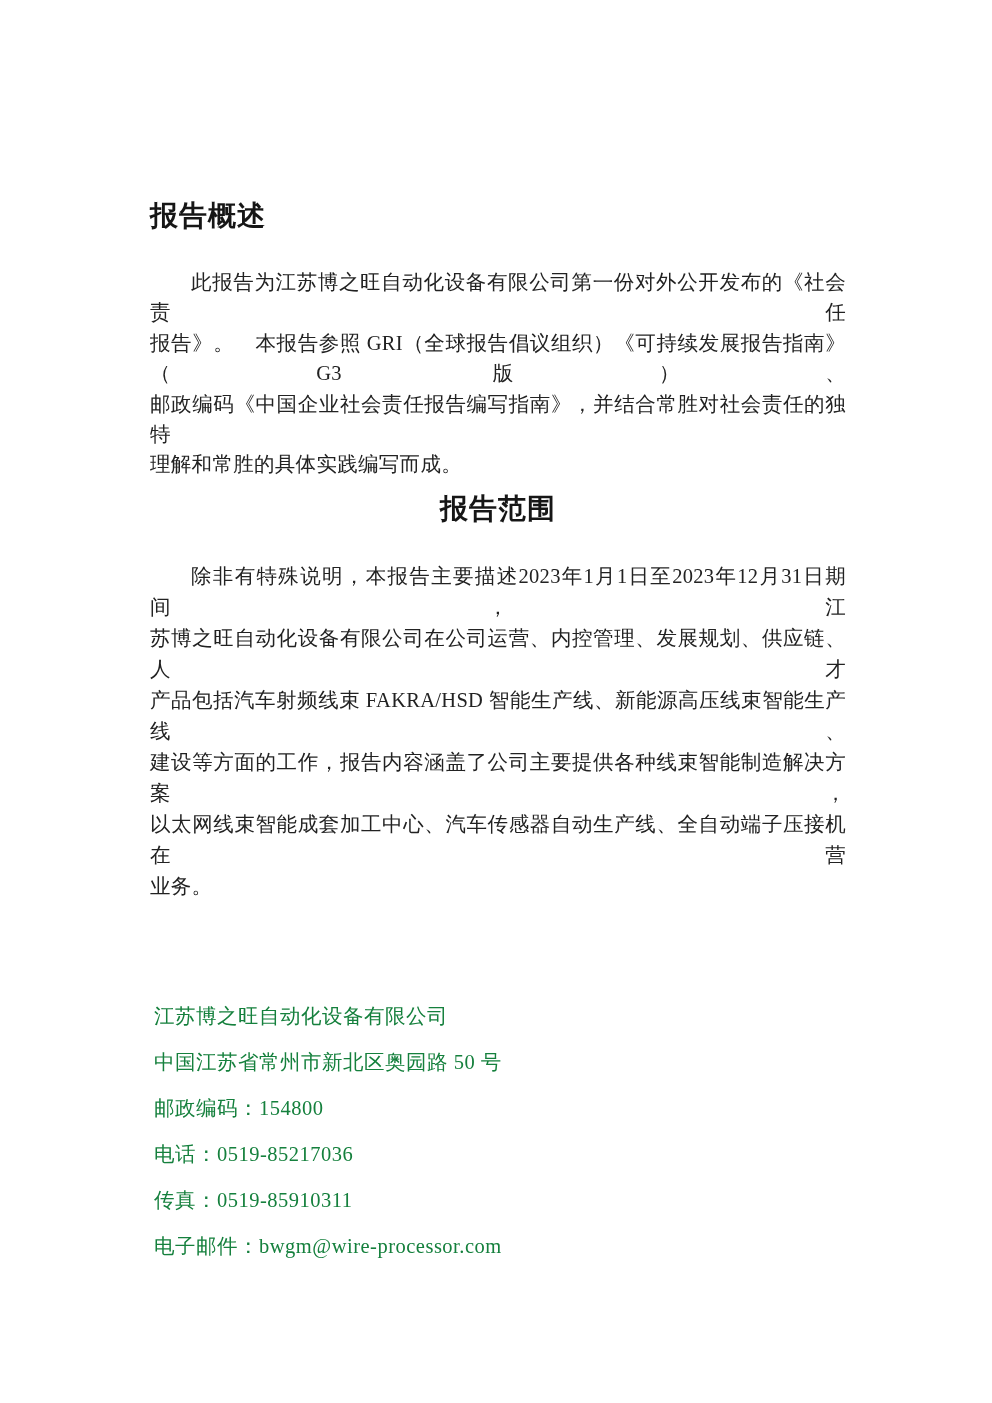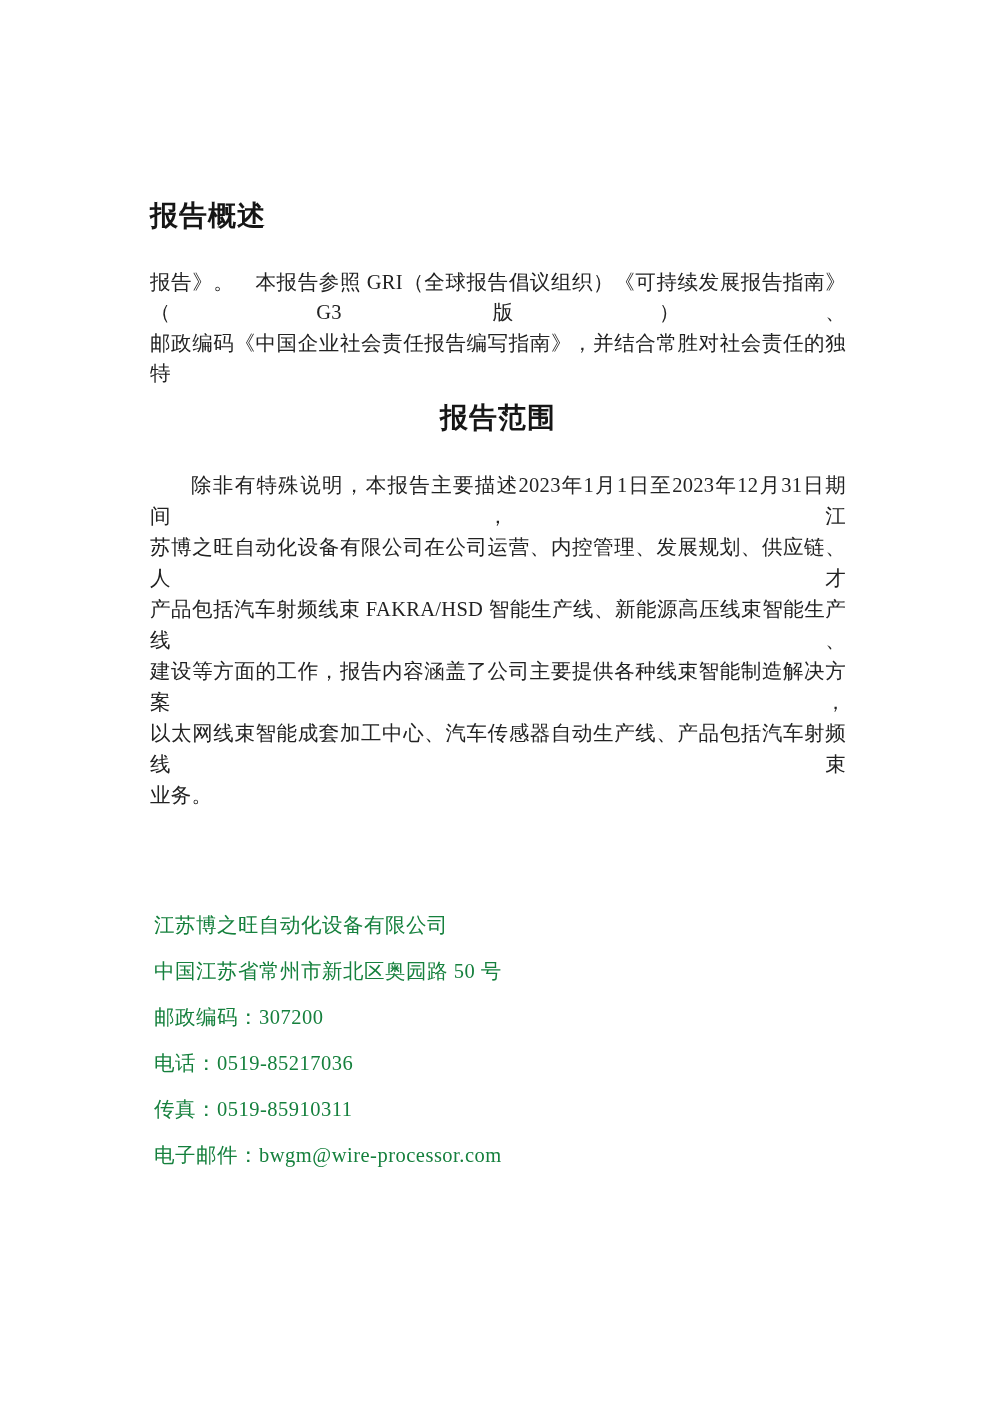--- a/index.html
+++ b/index.html
@@ -56,39 +56,41 @@
   }
 </style>
 </head>
 <body>
 
 <div class="page">
 
   <section>
     <h1 class="section-heading heading-overview">报告概述</h1>
     <div class="para para-overview">
+      <div class="line first">此报告为江苏博之旺自动化设备有限公司第一份对外公开发布的《社会责任</div>
       <div class="line">报告》。　本报告参照 GRI（全球报告倡议组织）《可持续发展报告指南》（G3 版）、</div>
       <div class="line">邮政编码《中国企业社会责任报告编写指南》，并结合常胜对社会责任的独特</div>
+      <div class="line last">理解和常胜的具体实践编写而成。</div>
     </div>
   </section>
 
   <section>
     <h1 class="section-heading heading-scope">报告范围</h1>
     <div class="para para-scope">
       <div class="line first">除非有特殊说明，本报告主要描述2023年1月1日至2023年12月31日期间，江</div>
       <div class="line">苏博之旺自动化设备有限公司在公司运营、内控管理、发展规划、供应链、人才</div>
       <div class="line">产品包括汽车射频线束 FAKRA/HSD 智能生产线、新能源高压线束智能生产线、</div>
       <div class="line">建设等方面的工作，报告内容涵盖了公司主要提供各种线束智能制造解决方案，</div>
-      <div class="line">以太网线束智能成套加工中心、汽车传感器自动生产线、产品包括汽车射频线束</div>
+      <div class="line">以太网线束智能成套加工中心、汽车传感器自动生产线、全自动端子压接机在营</div>
       <div class="line last">业务。</div>
     </div>
   </section>
 
   <section class="contact-block">
     <div class="contact-line">江苏博之旺自动化设备有限公司</div>
     <div class="contact-line">中国江苏省常州市新北区奥园路 50 号</div>
-    <div class="contact-line">邮政编码：307200</div>
+    <div class="contact-line">邮政编码：154800</div>
     <div class="contact-line">电话：0519-85217036</div>
     <div class="contact-line">传真：0519-85910311</div>
     <div class="contact-line">电子邮件：bwgm@wire-processor.com</div>
   </section>
 
 </div>
 
 </body></html>

